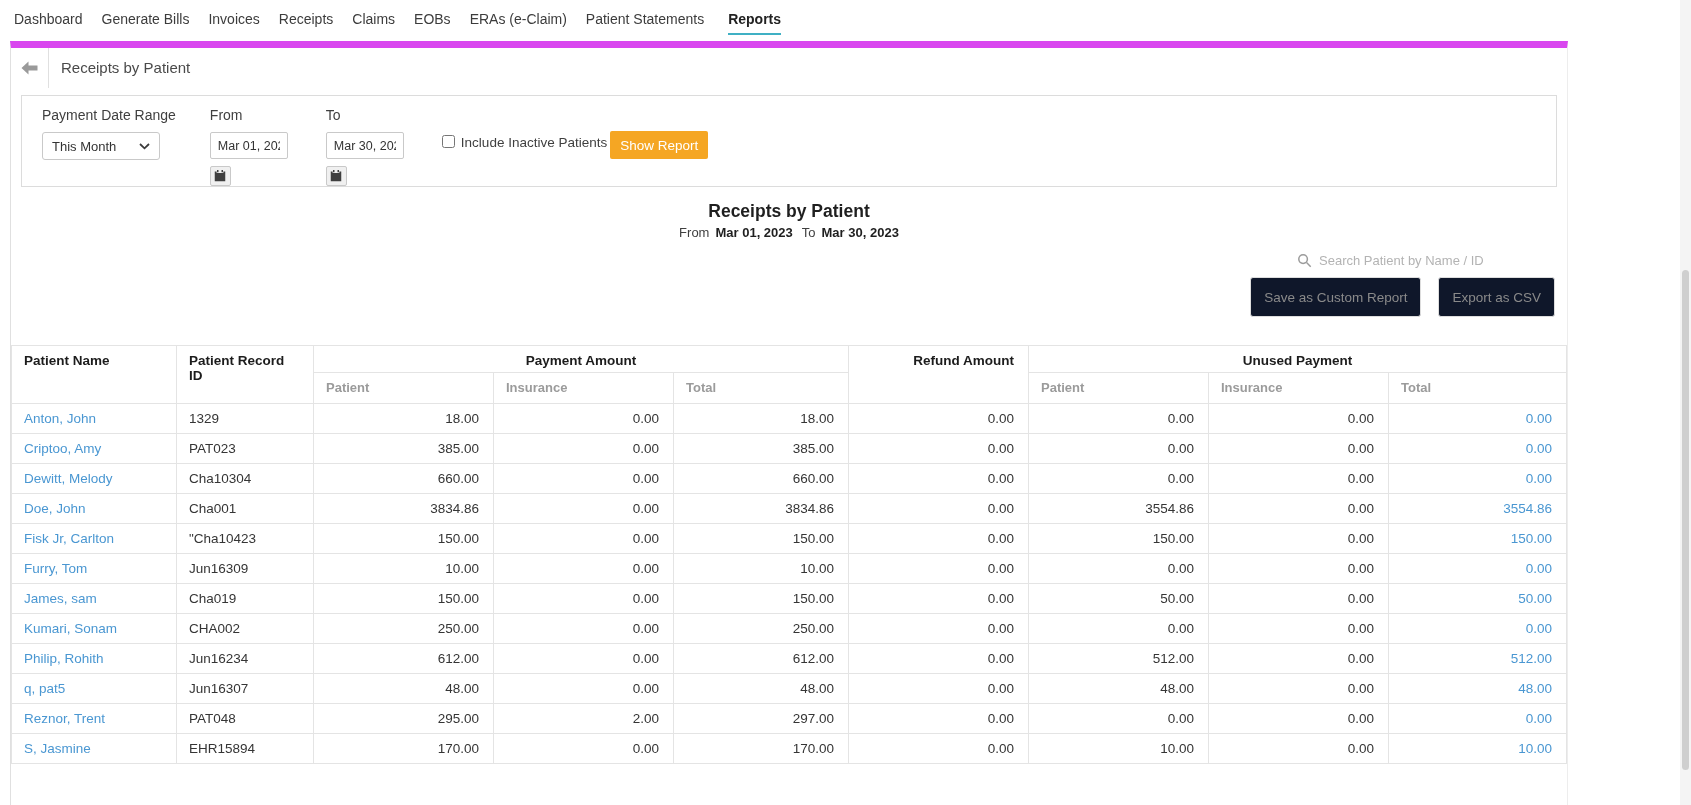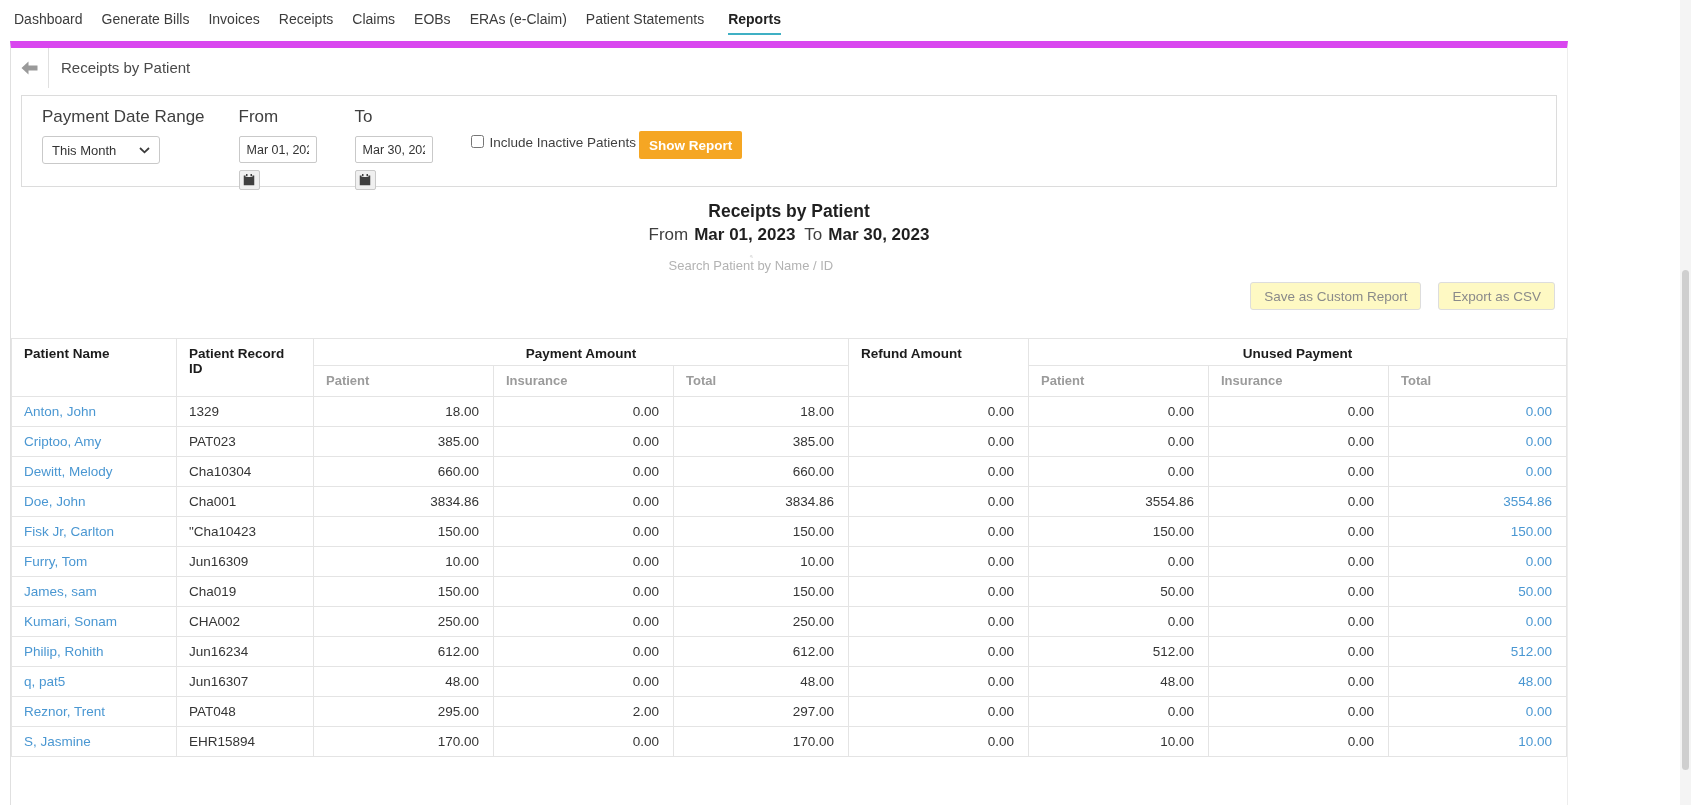--- a/index.html
+++ b/index.html
@@ -59,21 +59,21 @@
   
   .filter-panel {
     margin: 7px 10px 0 10px;
     height: 92px;
     border: 1px solid #dcdcdc;
     padding: 11px 12px 0 20px;
     display: flex;
     align-items: flex-start;
   }
   .fgroup { display: flex; flex-direction: column; }
-  .fgroup .flabel { font-size: 17px; color: #3f3f3f; margin-bottom: 9px; }
+  .fgroup .flabel { font-size: 14px; color: #3f3f3f; margin-bottom: 9px; }
   .select-box {
     width: 118px; height: 28px;
     border: 1px solid #c9c9c9; border-radius: 3px; background: #fff;
     display: flex; align-items: center; justify-content: space-between;
     padding: 0 9px; font-size: 13px; color: #333; cursor: pointer;
   }
   .date-input {
     width: 78px; height: 27px;
     border: 1px solid #c9c9c9; border-radius: 2px;
     font-size: 12.5px; color: #333; padding: 0 7px;
@@ -86,51 +86,51 @@
     cursor: pointer; padding: 0;
   }
   .gap-a { margin-right: 34px; }
   .gap-b { margin-right: 38px; }
   .check-group { display: flex; align-items: flex-start; margin-top: 28px; }
   .check-group input { width: 13px; height: 13px; margin-right: 6px; cursor: pointer; }
   .check-label { font-size: 13.5px; color: #3f3f3f; }
   .show-report {
     margin-top: 24px; margin-left: 3px;
     background: #f5a623; border: none; border-radius: 2px;
-    color: #fff; font-weight: 700; font-size: 13.5px;
+    color: #fff; font-weight: 400; font-size: 13.5px;
     height: 28px; padding: 0 10px; cursor: pointer;
     font-family: "Liberation Sans", sans-serif;
   }
 
   
   .report-title { margin-top: 14px; text-align: center; font-size: 17.5px; font-weight: 700; color: #1f1f1f; }
-  .report-sub { margin-top: 3px; text-align: center; font-size: 17px; color: #3f3f3f; }
+  .report-sub { margin-top: 3px; text-align: center; font-size: 13px; color: #3f3f3f; }
   .report-sub .d { font-weight: 700; color: #1f1f1f; margin: 0 9px 0 6px; }
   .report-sub .d:last-child { margin-right: 0; }
 
   
   .search-row {
     margin: 10px 76px 0 0;
-    display: flex; justify-content: flex-end; align-items: center; height: 18px; flex-direction: column;
+    display: flex; justify-content: flex-end; align-items: flex-end; height: 18px;
   }
   .search-row input {
     border: none; outline: none; width: 172px;
     font-size: 13px; margin-left: 7px; color: #555;
     font-family: "Liberation Sans", sans-serif;
   }
   .search-row input::placeholder { color: #b3b3b3; }
 
   
   .toolbar {
     margin: 9px 12px 0 0;
     display: flex; justify-content: flex-end; align-items: center; gap: 17px;
   }
   .btn {
-    background: #fef9c3; border: 1px solid #ddd; border-radius: 3px;
-    color: #8a8a8a; font-size: 13.5px; height: 28px; padding: 0 13px;
+    background: #0f172a; border: 1px solid #ddd; border-radius: 3px;
+    color: #8a8a8a; font-size: 13.5px; height: 40px; padding: 0 13px;
     display: inline-flex; align-items: center; cursor: pointer;
     font-family: "Liberation Sans", sans-serif;
   }
   .caret {
     display: inline-block; margin-left: 9px;
     width: 0; height: 0;
     border-left: 4px solid transparent; border-right: 4px solid transparent;
     border-top: 5px solid #8a8a8a;
   }
   .vdiv { width: 1px; height: 16px; background: #ccc; margin: 0 10px; }
@@ -141,21 +141,21 @@
     margin-top: 28px; width: 1555px;
     border-collapse: collapse; table-layout: fixed;
   }
   .report-table th, .report-table td { border: 1px solid #e4e4e4; }
   .report-table thead th {
     font-size: 13.5px; font-weight: 700; color: #1c1c1c;
     padding: 7px 12px 4px 12px; vertical-align: top; background: #fff;
   }
   .h-left  { text-align: left; }
   .h-center{ text-align: center; }
-  .h-right { text-align: left; padding-right: 14px !important; }
+  .h-right { text-align: right; padding-right: 14px !important; }
   .h-sub {
     font-weight: bold; color: #9b9b9b !important;
     font-size: 13px !important; text-align: left;
     padding: 7px 14px 8px 12px !important; vertical-align: middle !important;
   }
   .report-table tbody td {
     font-size: 13.5px; color: #353535;
     padding: 6px 12px; line-height: 17px; background: #fff;
   }
   .num { text-align: right; padding-right: 14px !important; }

